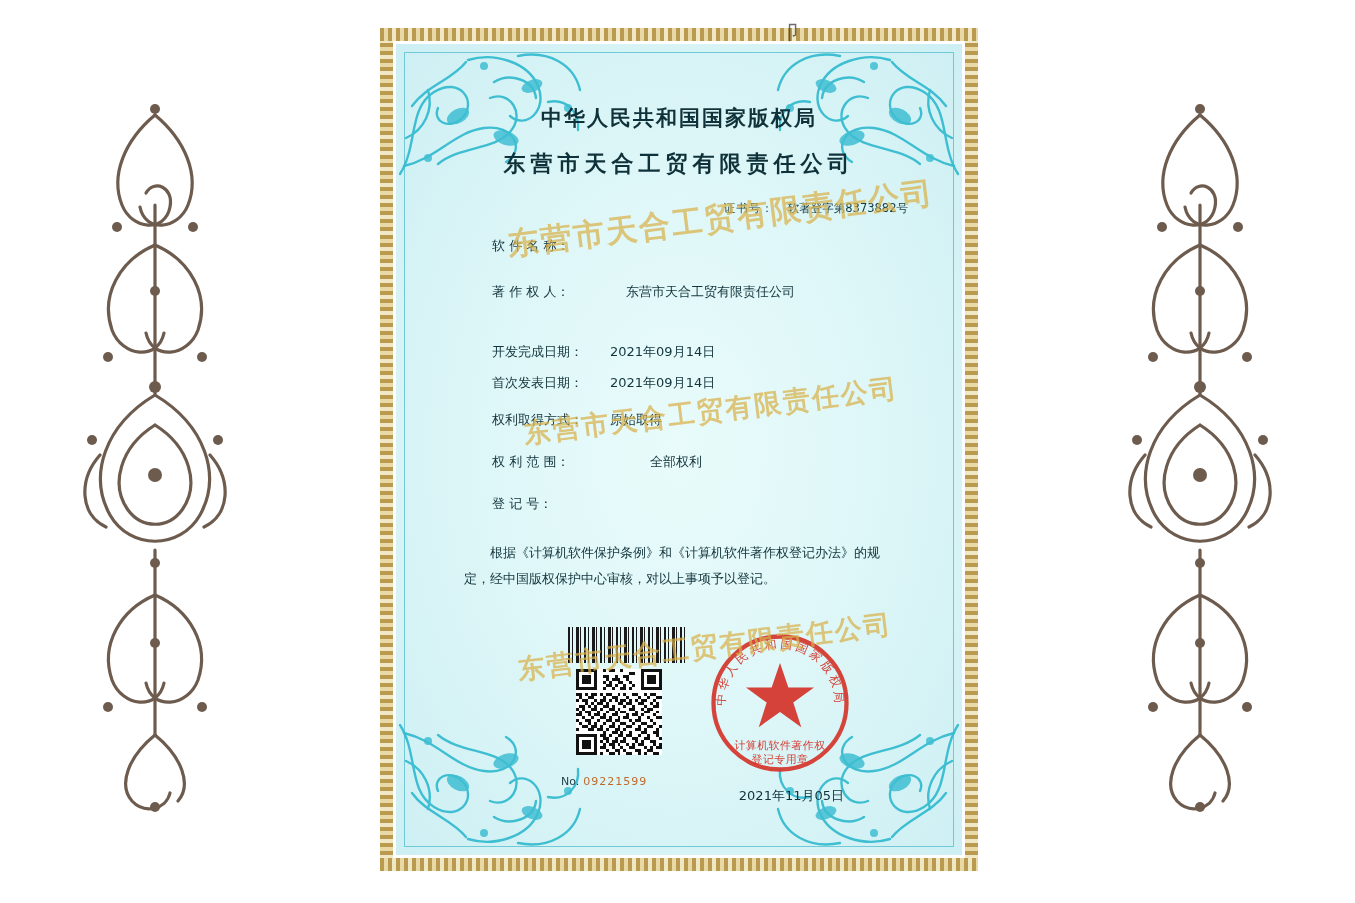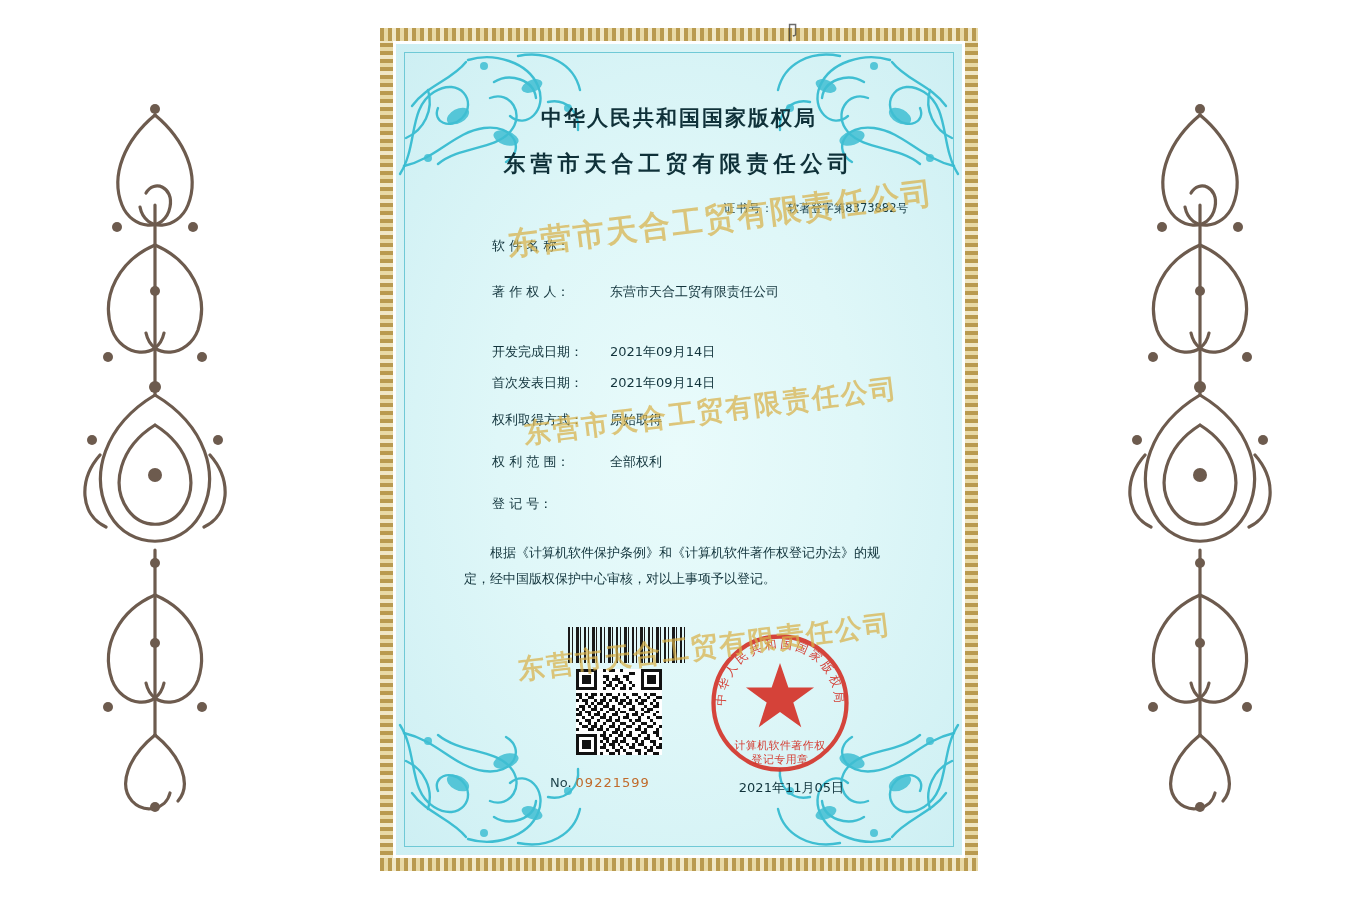--- a/index.html
+++ b/index.html
@@ -161,35 +161,35 @@
     position: absolute;
     left: 140px;
     top: 42px;
     width: 86px;
     height: 86px;
   }
   .qrcode svg { width: 100%; height: 100%; display:block; }
 
   .serial {
     position: absolute;
-    left: 114px;
+    left: 125px;
     top: 148px;
-    font-size: 13px;
+    font-size: 11px;
     color: #1c3f47;
   }
   .serial .sn {
     color: #c06a2a;
     letter-spacing: 1px;
     margin-left: 4px;
   }
 
   .issue-date {
     position: absolute;
     right: 78px;
-    top: 152px;
+    top: 160px;
     font-size: 13px;
     color: #10333b;
   }
 
   
   .seal {
     position: absolute;
     right: 66px;
     top: 0px;
     width: 152px;
@@ -419,41 +419,41 @@
       <div class="cert-no">
         <span class="label">证书号：</span><span class="value">软著登字第8373882号</span>
       </div>
 
       <div class="fields">
 
         <div class="field-row">
           <div class="k">软 件 名 称：</div>
         </div>
 
-        <div class="field-row" style="margin-top:26px;margin-bottom:40px;">
+        <div class="field-row" style="margin-top:26px;margin-bottom:40px;gap:16px;">
           <div class="k">著 作 权 人：</div>
           <div class="v">东营市天合工贸有限责任公司</div>
         </div>
 
         <div class="field-row tight">
           <div class="k">开发完成日期：</div>
           <div class="v">2021年09月14日</div>
         </div>
 
         <div class="field-row" style="margin-bottom:16px;">
           <div class="k">首次发表日期：</div>
           <div class="v">2021年09月14日</div>
         </div>
 
         <div class="field-row" style="margin-bottom:22px;">
           <div class="k">权利取得方式：</div>
           <div class="v">原始取得</div>
         </div>
 
-        <div class="field-row" style="margin-bottom:22px;">
+        <div class="field-row" style="margin-bottom:22px;gap:40px;">
           <div class="k">权 利 范 围：</div>
           <div class="v">全部权利</div>
         </div>
 
         <div class="field-row">
           <div class="k">登 记 号：</div>
         </div>
 
       </div>
 

